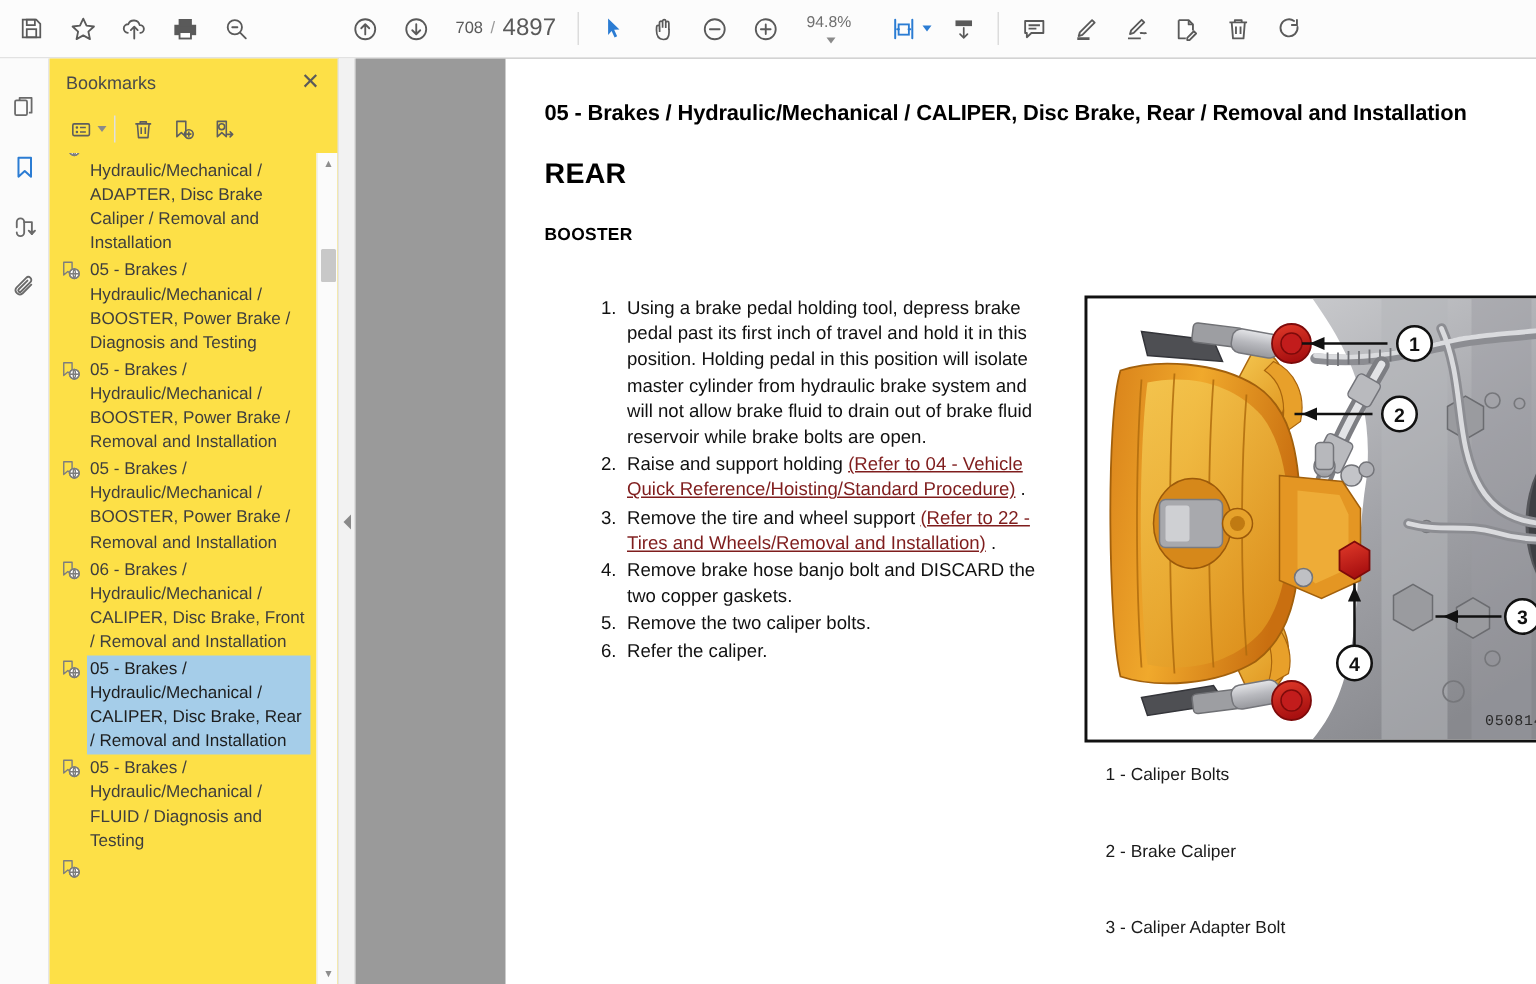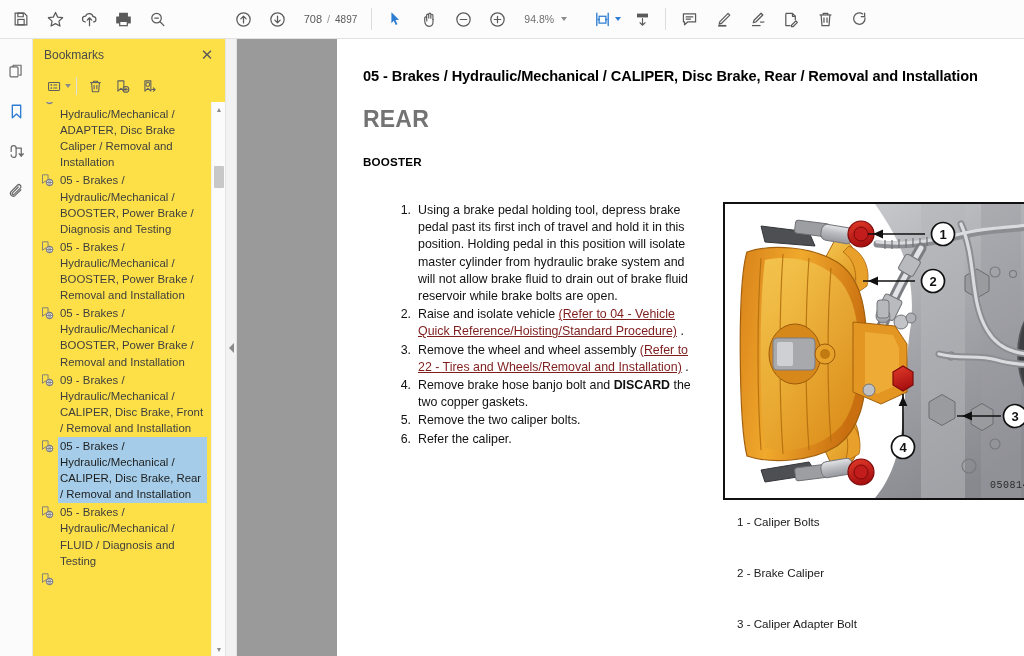--- a/index.html
+++ b/index.html
@@ -31,25 +31,26 @@
   .tb-btn.active { color:#2b7cd3; }
   .tb-sep { width:1px; height:22px; background:#dcdcdc; margin:0 6px; }
   .page-num-box {
     display:flex; align-items:center; gap:5px;
     font-size:11px; color:#6f6f6f; padding:0 6px; white-space:nowrap;
   }
   .page-cur {
     color:#5a5a5a; font-size:11px; min-width:22px; text-align:right;
   }
   .page-sep { color:#9a9a9a; font-size:11px; }
-  .page-total { color:#5a5a5a; font-size:10px; }
+  .page-total { color:#5a5a5a; font-size:16px; }
   .zoom-box {
     display:flex; align-items:center; gap:4px;
     padding:0 4px 0 10px; font-size:10.5px; color:#7a7a7a;
     border-bottom:1px solid transparent;
+    flex-direction:column;
   }
   .zoom-val { font-size:10.5px; color:#6f6f6f; }
   .caret-dn {
     width:0;height:0;border-left:3.5px solid transparent;border-right:3.5px solid transparent;
     border-top:4px solid #8a8a8a; margin-left:3px;
   }
   .caret-dn.blue { border-top-color:#2b7cd3; }
 
   
   .rail {
@@ -150,21 +151,21 @@
     background:#ffffff;
   }
   .page-inner { padding:28px 24px 0 26px; position:relative; }
 
   .doc-h1 {
     font-size:14.6px; font-weight:bold; color:#000;
     line-height:19px; letter-spacing:-0.1px;
     margin:0 0 20px 0;
   }
   .doc-rear {
-    font-size:23px; font-weight:bold; color:#737373;
+    font-size:19px; font-weight:bold; color:#000000;
     margin:0 0 22px 0; letter-spacing:0.2px;
   }
   .doc-removal {
     font-size:11.6px; font-weight:bold; color:#000;
     margin:0 0 34px 0; letter-spacing:0.2px;
   }
 
   .body-row { display:flex; align-items:flex-start; }
 
   
@@ -172,21 +173,21 @@
   .step {
     display:flex; align-items:flex-start;
     font-size:12.4px; line-height:17.2px; color:#111;
     margin-bottom:1px;
   }
   .step-n { flex:none; width:20px; text-align:right; margin-right:7px; }
   .step-t { flex:1; }
   .lnk {
     color:#7f1d1d; text-decoration:underline;
   }
-  .bold { font-weight:bold; }
+  .bold { font-weight:normal; }
 
   
   .figwrap { margin-left:32px; flex:none; }
   .figbox {
     width:340px; height:298px; border:2px solid #111; background:#fff;
     position:relative; overflow:hidden;
   }
   .figbox svg { display:block; }
   .figcaps { margin-top:14px; }
   .figcap {
@@ -462,21 +463,21 @@
                 </svg></span>
               <span class="bm-label">05 - Brakes / Hydraulic/Mechanical / BOOSTER, Power Brake / Removal and Installation</span>
             </div>
             <div class="bm-item">
               <span class="bm-ico"><svg viewBox="0 0 20 20" width="16" height="15" fill="none" stroke="currentColor" stroke-width="1.25" stroke-linejoin="round">
                   <path d="M4 2.4h7.4v11.4L7.7 10.7 4 13.8z"></path>
                   <circle cx="13.4" cy="12.6" r="4.3" fill="#fff"></circle>
                   <circle cx="13.4" cy="12.6" r="4.3"></circle>
                   <path d="M9.1 12.6h8.6M13.4 8.3c1.4 1.6 1.4 7 0 8.6M13.4 8.3c-1.4 1.6-1.4 7 0 8.6"></path>
                 </svg></span>
-              <span class="bm-label">09 - Brakes / Hydraulic/Mechanical / CALIPER, Disc Brake, Front / Removal and Installation</span>
+              <span class="bm-label">06 - Brakes / Hydraulic/Mechanical / CALIPER, Disc Brake, Front / Removal and Installation</span>
             </div>
             <div class="bm-item selected">
               <span class="bm-ico"><svg viewBox="0 0 20 20" width="16" height="15" fill="none" stroke="currentColor" stroke-width="1.25" stroke-linejoin="round">
                   <path d="M4 2.4h7.4v11.4L7.7 10.7 4 13.8z"></path>
                   <circle cx="13.4" cy="12.6" r="4.3" fill="#fff"></circle>
                   <circle cx="13.4" cy="12.6" r="4.3"></circle>
                   <path d="M9.1 12.6h8.6M13.4 8.3c1.4 1.6 1.4 7 0 8.6M13.4 8.3c-1.4 1.6-1.4 7 0 8.6"></path>
                 </svg></span>
               <span class="bm-label">05 - Brakes / Hydraulic/Mechanical / CALIPER, Disc Brake, Rear / Removal and Installation</span>
             </div>
@@ -520,25 +521,25 @@
         <div class="doc-removal">BOOSTER</div>
 
         <div class="body-row">
           <div class="steps" id="steps-list">
               <div class="step">
                 <span class="step-n">1.</span>
                 <span class="step-t"><span>Using a brake pedal holding tool, depress brake pedal past its first inch of travel and hold it in this position. Holding pedal in this position will isolate master cylinder from hydraulic brake system and will not allow brake fluid to drain out of brake fluid reservoir while brake bolts are open.</span></span>
               </div>
               <div class="step">
                 <span class="step-n">2.</span>
-                <span class="step-t"><span>Raise and isolate vehicle </span><a class="lnk" href="#">(Refer to 04 - Vehicle Quick Reference/Hoisting/Standard Procedure)</a><span> .</span></span>
+                <span class="step-t"><span>Raise and support holding </span><a class="lnk" href="#">(Refer to 04 - Vehicle Quick Reference/Hoisting/Standard Procedure)</a><span> .</span></span>
               </div>
               <div class="step">
                 <span class="step-n">3.</span>
-                <span class="step-t"><span>Remove the wheel and wheel assembly </span><a class="lnk" href="#">(Refer to 22 - Tires and Wheels/Removal and Installation)</a><span> .</span></span>
+                <span class="step-t"><span>Remove the tire and wheel support </span><a class="lnk" href="#">(Refer to 22 - Tires and Wheels/Removal and Installation)</a><span> .</span></span>
               </div>
               <div class="step">
                 <span class="step-n">4.</span>
                 <span class="step-t"><span>Remove brake hose banjo bolt and </span><span class="bold">DISCARD</span><span> the two copper gaskets.</span></span>
               </div>
               <div class="step">
                 <span class="step-n">5.</span>
                 <span class="step-t"><span>Remove the two caliper bolts.</span></span>
               </div>
               <div class="step">

